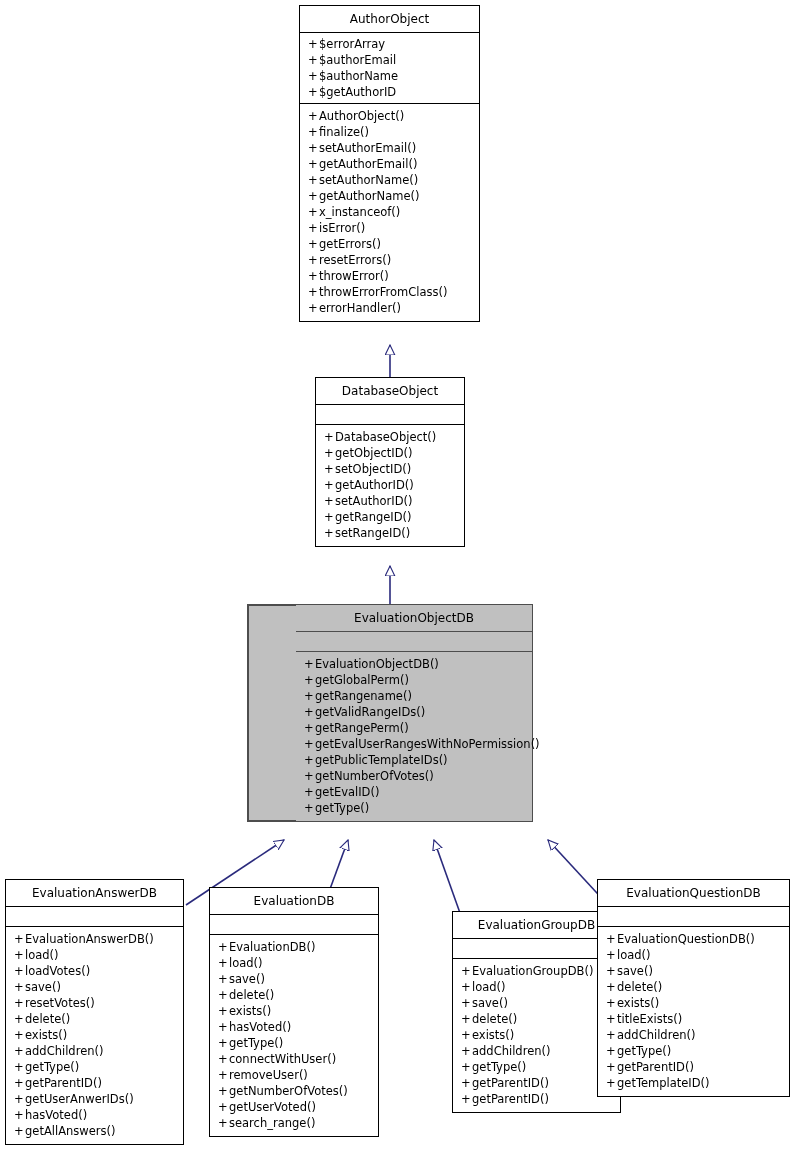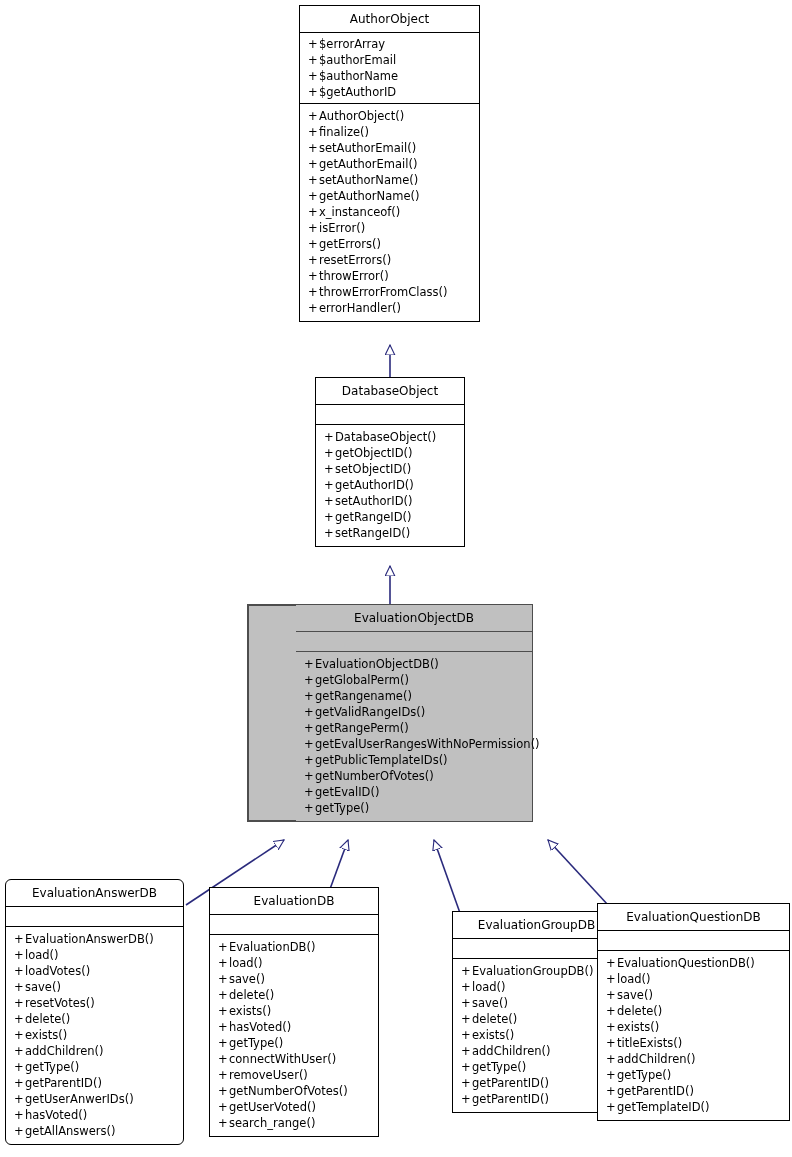--- a/index.html
+++ b/index.html
@@ -174,21 +174,21 @@
         <div class="member"><span class="vis">+</span><span>getValidRangeIDs()</span></div>
         <div class="member"><span class="vis">+</span><span>getRangePerm()</span></div>
         <div class="member"><span class="vis">+</span><span>getEvalUserRangesWithNoPermission()</span></div>
         <div class="member"><span class="vis">+</span><span>getPublicTemplateIDs()</span></div>
         <div class="member"><span class="vis">+</span><span>getNumberOfVotes()</span></div>
         <div class="member"><span class="vis">+</span><span>getEvalID()</span></div>
         <div class="member"><span class="vis">+</span><span>getType()</span></div>
       </div>
   </div>
 
-  <div class="uml-class" style="left:5px; top:879px; width:179px;border-radius:6px;">
+  <div class="uml-class" style="left:5px; top:879px; width:179px;">
     <div class="cls-header">EvaluationAnswerDB</div>
     <div class="cls-attrs">
         <div class="empty-compartment"></div>
       </div>
     <div class="cls-ops">
         <div class="member"><span class="vis">+</span><span>EvaluationAnswerDB()</span></div>
         <div class="member"><span class="vis">+</span><span>load()</span></div>
         <div class="member"><span class="vis">+</span><span>loadVotes()</span></div>
         <div class="member"><span class="vis">+</span><span>save()</span></div>
         <div class="member"><span class="vis">+</span><span>resetVotes()</span></div>
@@ -235,21 +235,21 @@
         <div class="member"><span class="vis">+</span><span>save()</span></div>
         <div class="member"><span class="vis">+</span><span>delete()</span></div>
         <div class="member"><span class="vis">+</span><span>exists()</span></div>
         <div class="member"><span class="vis">+</span><span>addChildren()</span></div>
         <div class="member"><span class="vis">+</span><span>getType()</span></div>
         <div class="member"><span class="vis">+</span><span>getParentID()</span></div>
         <div class="member"><span class="vis">+</span><span>getParentID()</span></div>
       </div>
   </div>
 
-  <div class="uml-class" style="left:597px; top:903px; width:193px;">
+  <div class="uml-class" style="left:597px; top:879px; width:193px;">
     <div class="cls-header">EvaluationQuestionDB</div>
     <div class="cls-attrs">
         <div class="empty-compartment"></div>
       </div>
     <div class="cls-ops">
         <div class="member"><span class="vis">+</span><span>EvaluationQuestionDB()</span></div>
         <div class="member"><span class="vis">+</span><span>load()</span></div>
         <div class="member"><span class="vis">+</span><span>save()</span></div>
         <div class="member"><span class="vis">+</span><span>delete()</span></div>
         <div class="member"><span class="vis">+</span><span>exists()</span></div>

